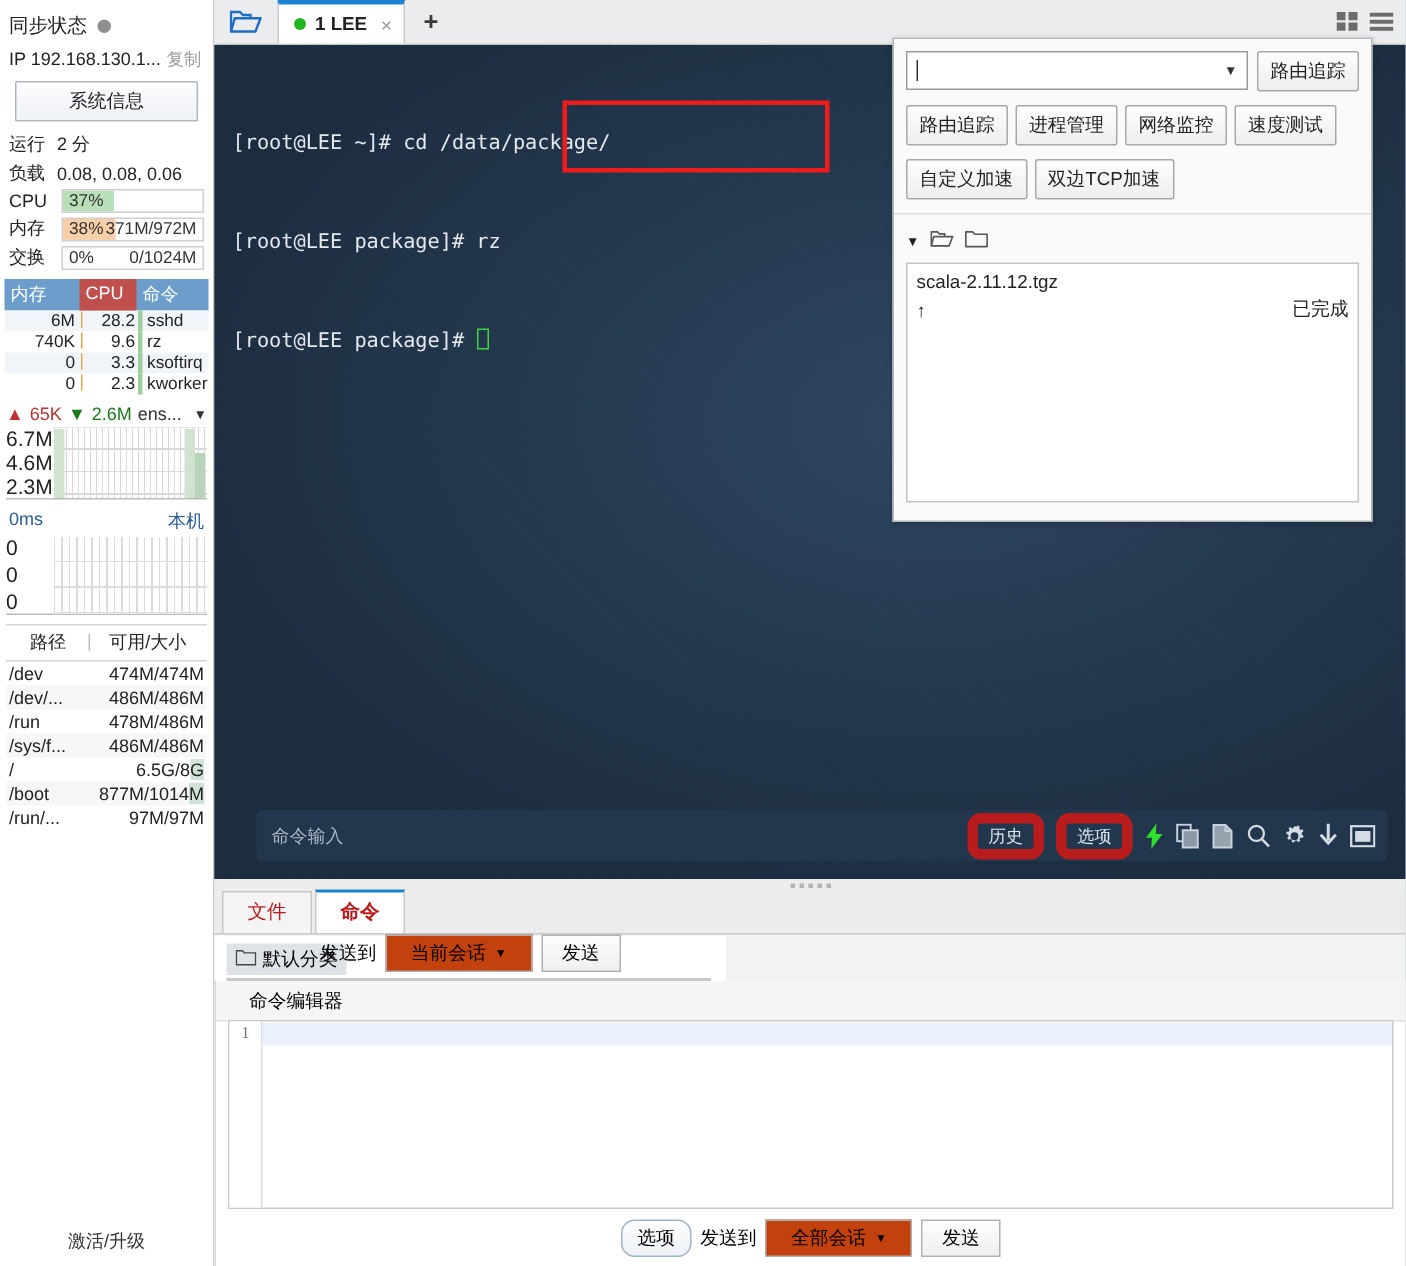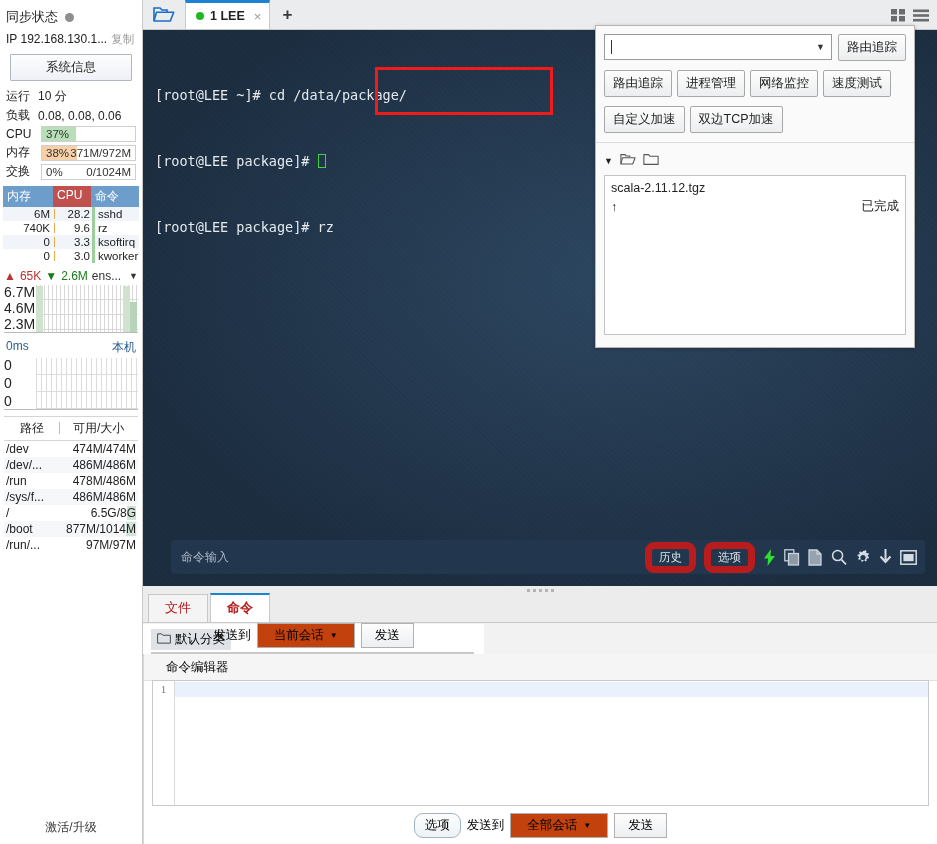--- a/index.html
+++ b/index.html
@@ -405,21 +405,21 @@
 
     <div class="ip-row">
       <span>IP 192.168.130.1...</span>
       <span class="ip-copy">复制</span>
     </div>
 
     <div class="sysinfo-btn">系统信息</div>
 
     <div class="kv">
       <span class="k">运行</span>
-      <span class="v">10 分</span>
+      <span class="v">2 分</span>
     </div>
 
     <div class="kv">
       <span class="k">负载</span>
       <span class="v">0.08, 0.08, 0.06</span>
     </div>
 
     <div class="kv">
       <span class="k">CPU</span>
       <span class="meter">
@@ -474,21 +474,21 @@
           </div>
           <div class="proc-row">
             <span class="c1">0</span>
             <span class="sep">|</span>
             <span class="c2">3.3</span>
             <span class="c3" style="border-left:3px solid #9ccf9c">ksoftirq</span>
           </div>
           <div class="proc-row">
             <span class="c1">0</span>
             <span class="sep">|</span>
-            <span class="c2">3.0</span>
+            <span class="c2">2.3</span>
             <span class="c3" style="border-left:3px solid #9ccf9c">kworker</span>
           </div>
         </div>
     </div>
 
     <div class="net-head">
       <span class="up-arrow">▲</span>
       <span class="net-up">65K</span>
       <span class="dn-arrow">▼</span>
       <span class="net-dn">2.6M</span>
@@ -590,22 +590,22 @@
           <rect x="0" y="5.2" width="16" height="2.6" fill="#6c6c6c"></rect>
           <rect x="0" y="9.9" width="16" height="2.6" fill="#6c6c6c"></rect>
         </svg>
       </span>
     </div>
   </div>
 
   <div id="terminal">
     <div id="term-text">
       <div class="line">[root@LEE ~]# cd /data/package/</div>
+      <div class="line">[root@LEE package]# rz</div>
       <div class="line"><span>[root@LEE package]# </span><span class="cursor-block"></span></div>
-      <div class="line">[root@LEE package]# rz</div>
     </div>
     <div id="red-box"></div>
 
     <div id="cmd-bar">
       <span class="ph">命令输入</span>
       <span class="right">
         <span class="pillbtn">历史</span>
         <span class="pillbtn">选项</span>
         <span class="tool-ic">
           <svg width="13" height="17" viewBox="0 0 13 17">

